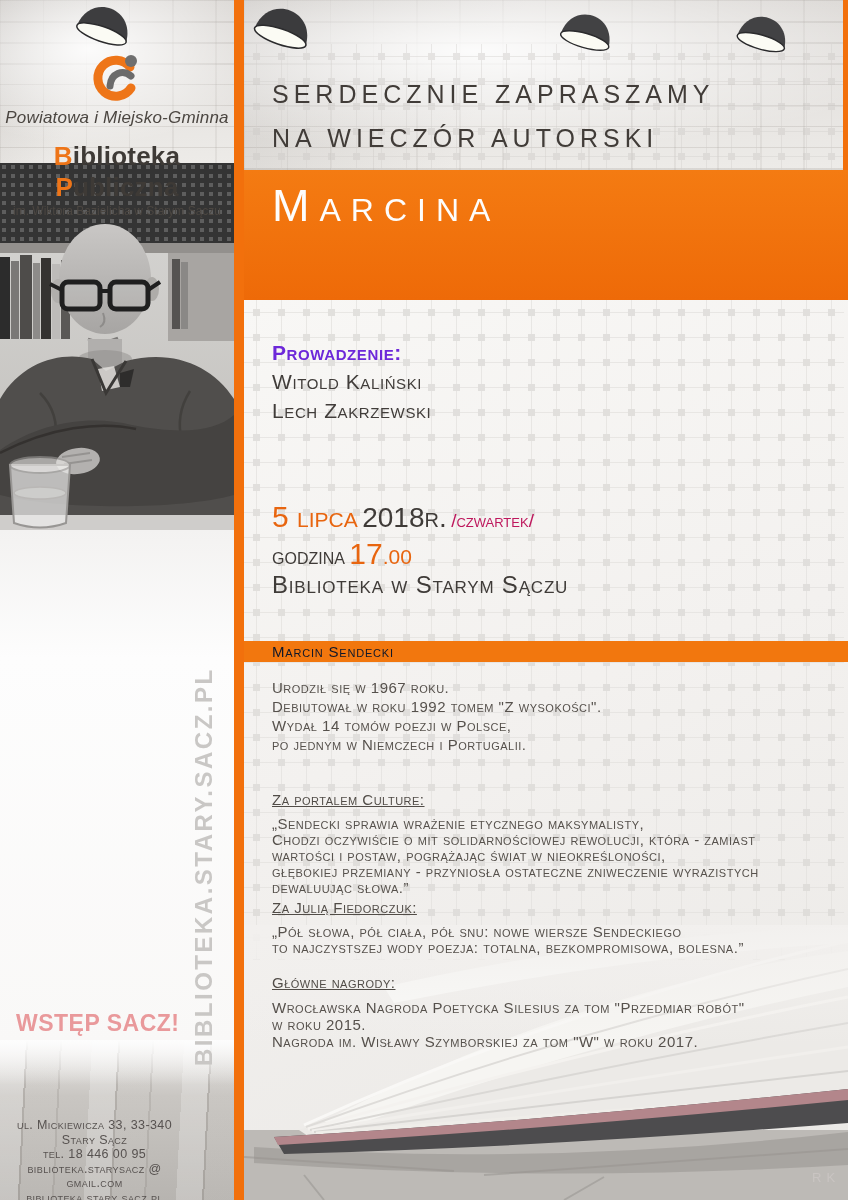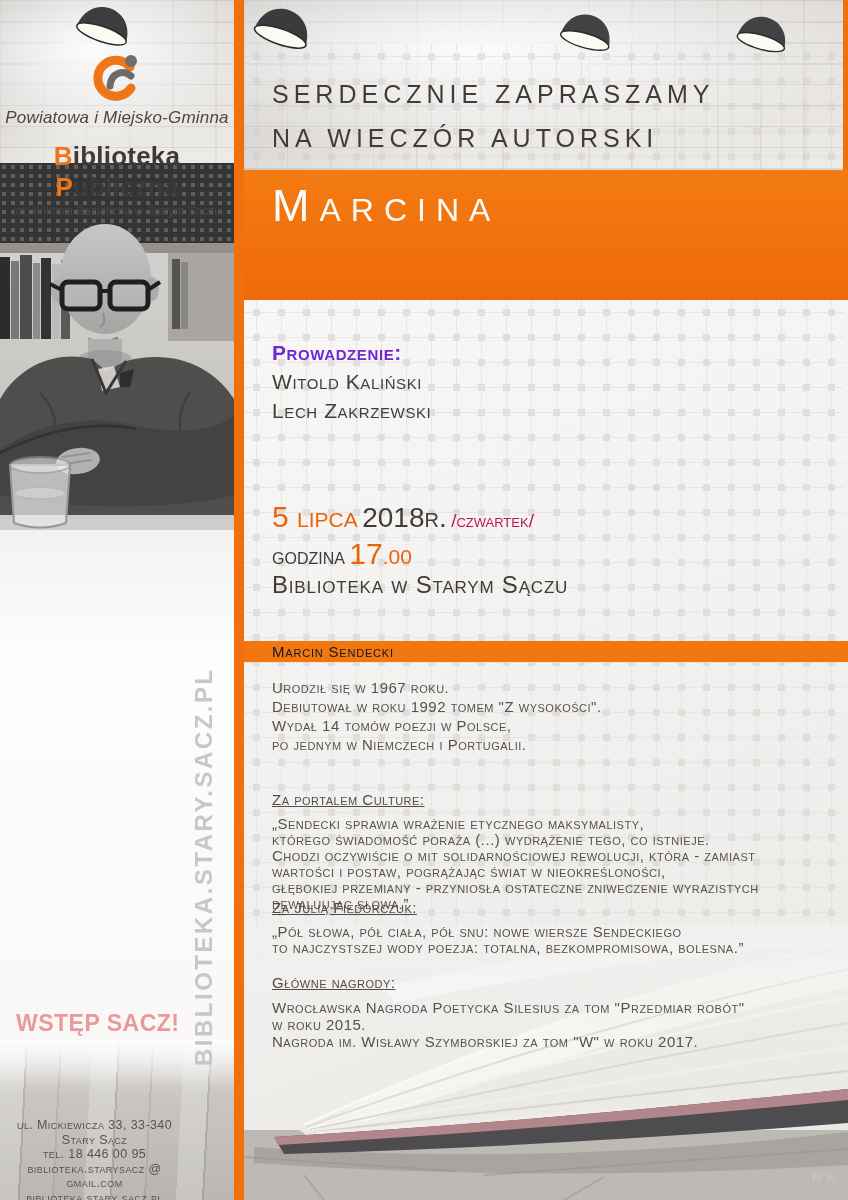--- a/index.html
+++ b/index.html
@@ -271,21 +271,20 @@
   <div class="abs block bio sc">
     <div>Urodził się w 1967 roku.</div>
     <div>Debiutował w roku 1992 tomem "Z wysokości".</div>
     <div>Wydał 14 tomów poezji w Polsce,</div>
     <div>po jednym w Niemczech i Portugalii.</div>
   </div>
 
   <div class="abs block culture sc">
     <div class="hdr">Za portalem Culture:</div>
     <div>„Sendecki sprawia wrażenie etycznego maksymalisty,</div>
-    <div>którego świadomość poraża (...) wydrążenie tego, co istnieje.</div>
     <div>Chodzi oczywiście o mit solidarnościowej rewolucji, która - zamiast</div>
     <div>wartości i postaw, pogrążając świat w nieokreśloności,</div>
     <div>głębokiej przemiany - przyniosła ostateczne zniweczenie wyrazistych</div>
     <div>dewaluując słowa.”</div>
   </div>
 
   <div class="abs block fiedorczuk sc">
     <div class="hdr">Za Julią Fiedorczuk:</div>
     <div>„Pół słowa, pół ciała, pół snu: nowe wiersze Sendeckiego</div>
     <div>to najczystszej wody poezja: totalna, bezkompromisowa, bolesna.”</div>

